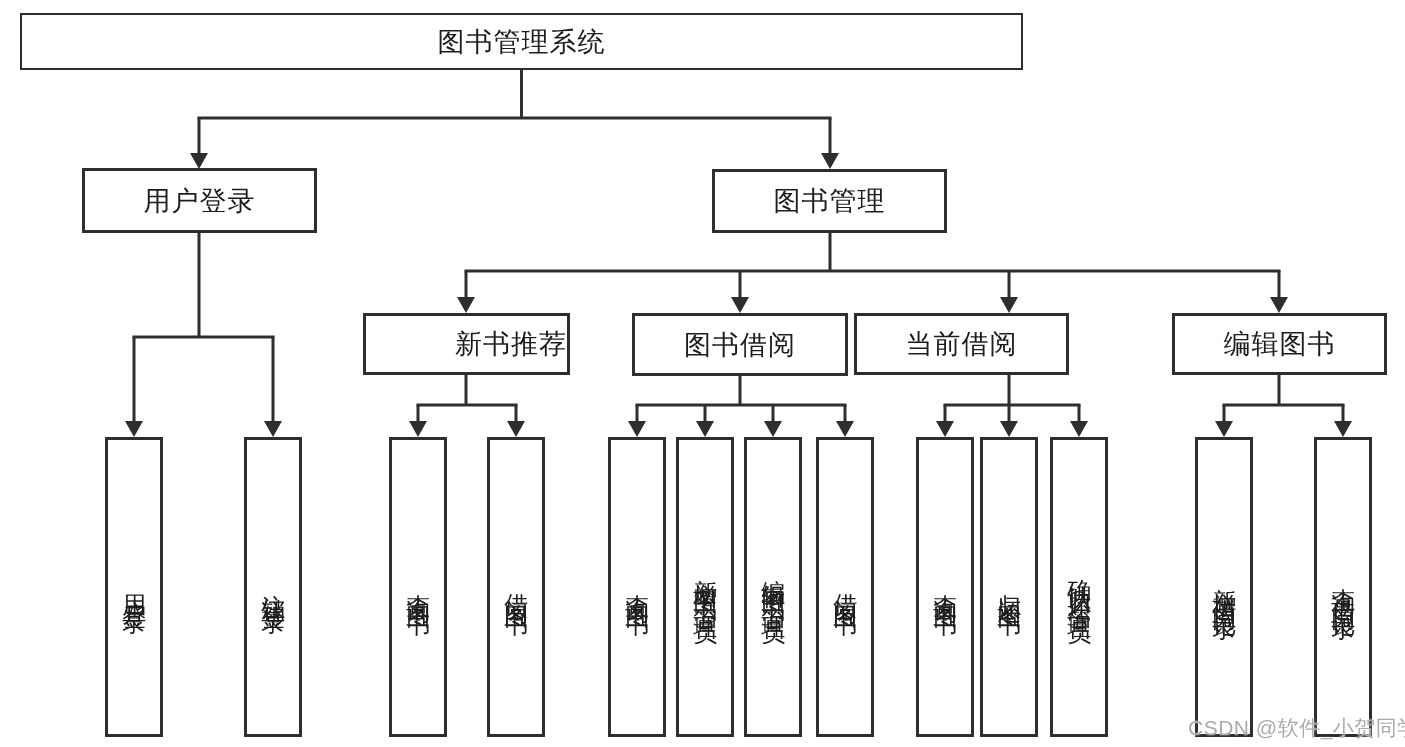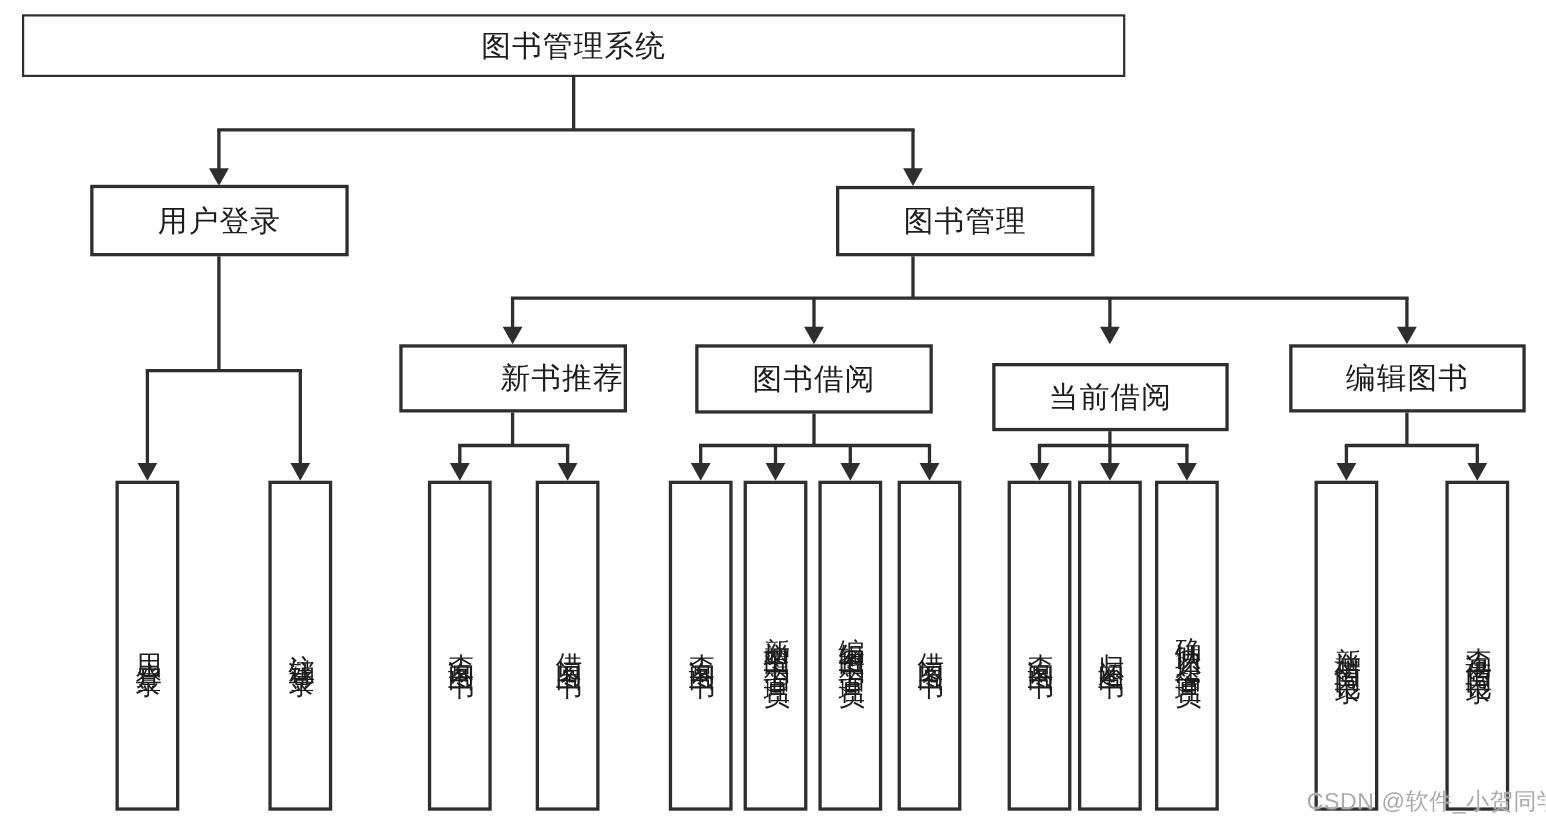--- a/index.html
+++ b/index.html
@@ -69,31 +69,31 @@
       M1343 437 l-9 -16 h18 z"></path>
   </svg>
 
   <div class="box root h-label" style="left:20px; top:13px; width:1003px; height:57px;">
     <span>图书管理系统</span>
   </div>
 
   <div class="box h-label" style="left:82px; top:168px; width:235px; height:65px;">
     <span>用户登录</span>
   </div>
-  <div class="box h-label" style="left:712px; top:169px; width:235px; height:64px;margin-left:48px;">
+  <div class="box h-label" style="left:712px; top:169px; width:235px; height:64px;">
     <span>图书管理</span>
   </div>
 
   <div class="box h-label" style="left:363px; top:313px; width:207px; height:62px;justify-content:flex-end;">
     <span>新书推荐</span>
   </div>
   <div class="box h-label" style="left:632px; top:313px; width:216px; height:63px;justify-content:center;">
     <span>图书借阅</span>
   </div>
-  <div class="box h-label" style="left:902px; top:313px; width:215px; height:62px;margin-top:17px;">
+  <div class="box h-label" style="left:854px; top:313px; width:215px; height:62px;">
     <span>当前借阅</span>
   </div>
   <div class="box h-label" style="left:1172px; top:313px; width:215px; height:62px;">
     <span>编辑图书</span>
   </div>
 
   <div class="box leaf" style="left:105px; top:437px; width:58px; height:300px;">
     <span>用户登录</span>
   </div>
   <div class="box leaf" style="left:244px; top:437px; width:58px; height:300px;">

